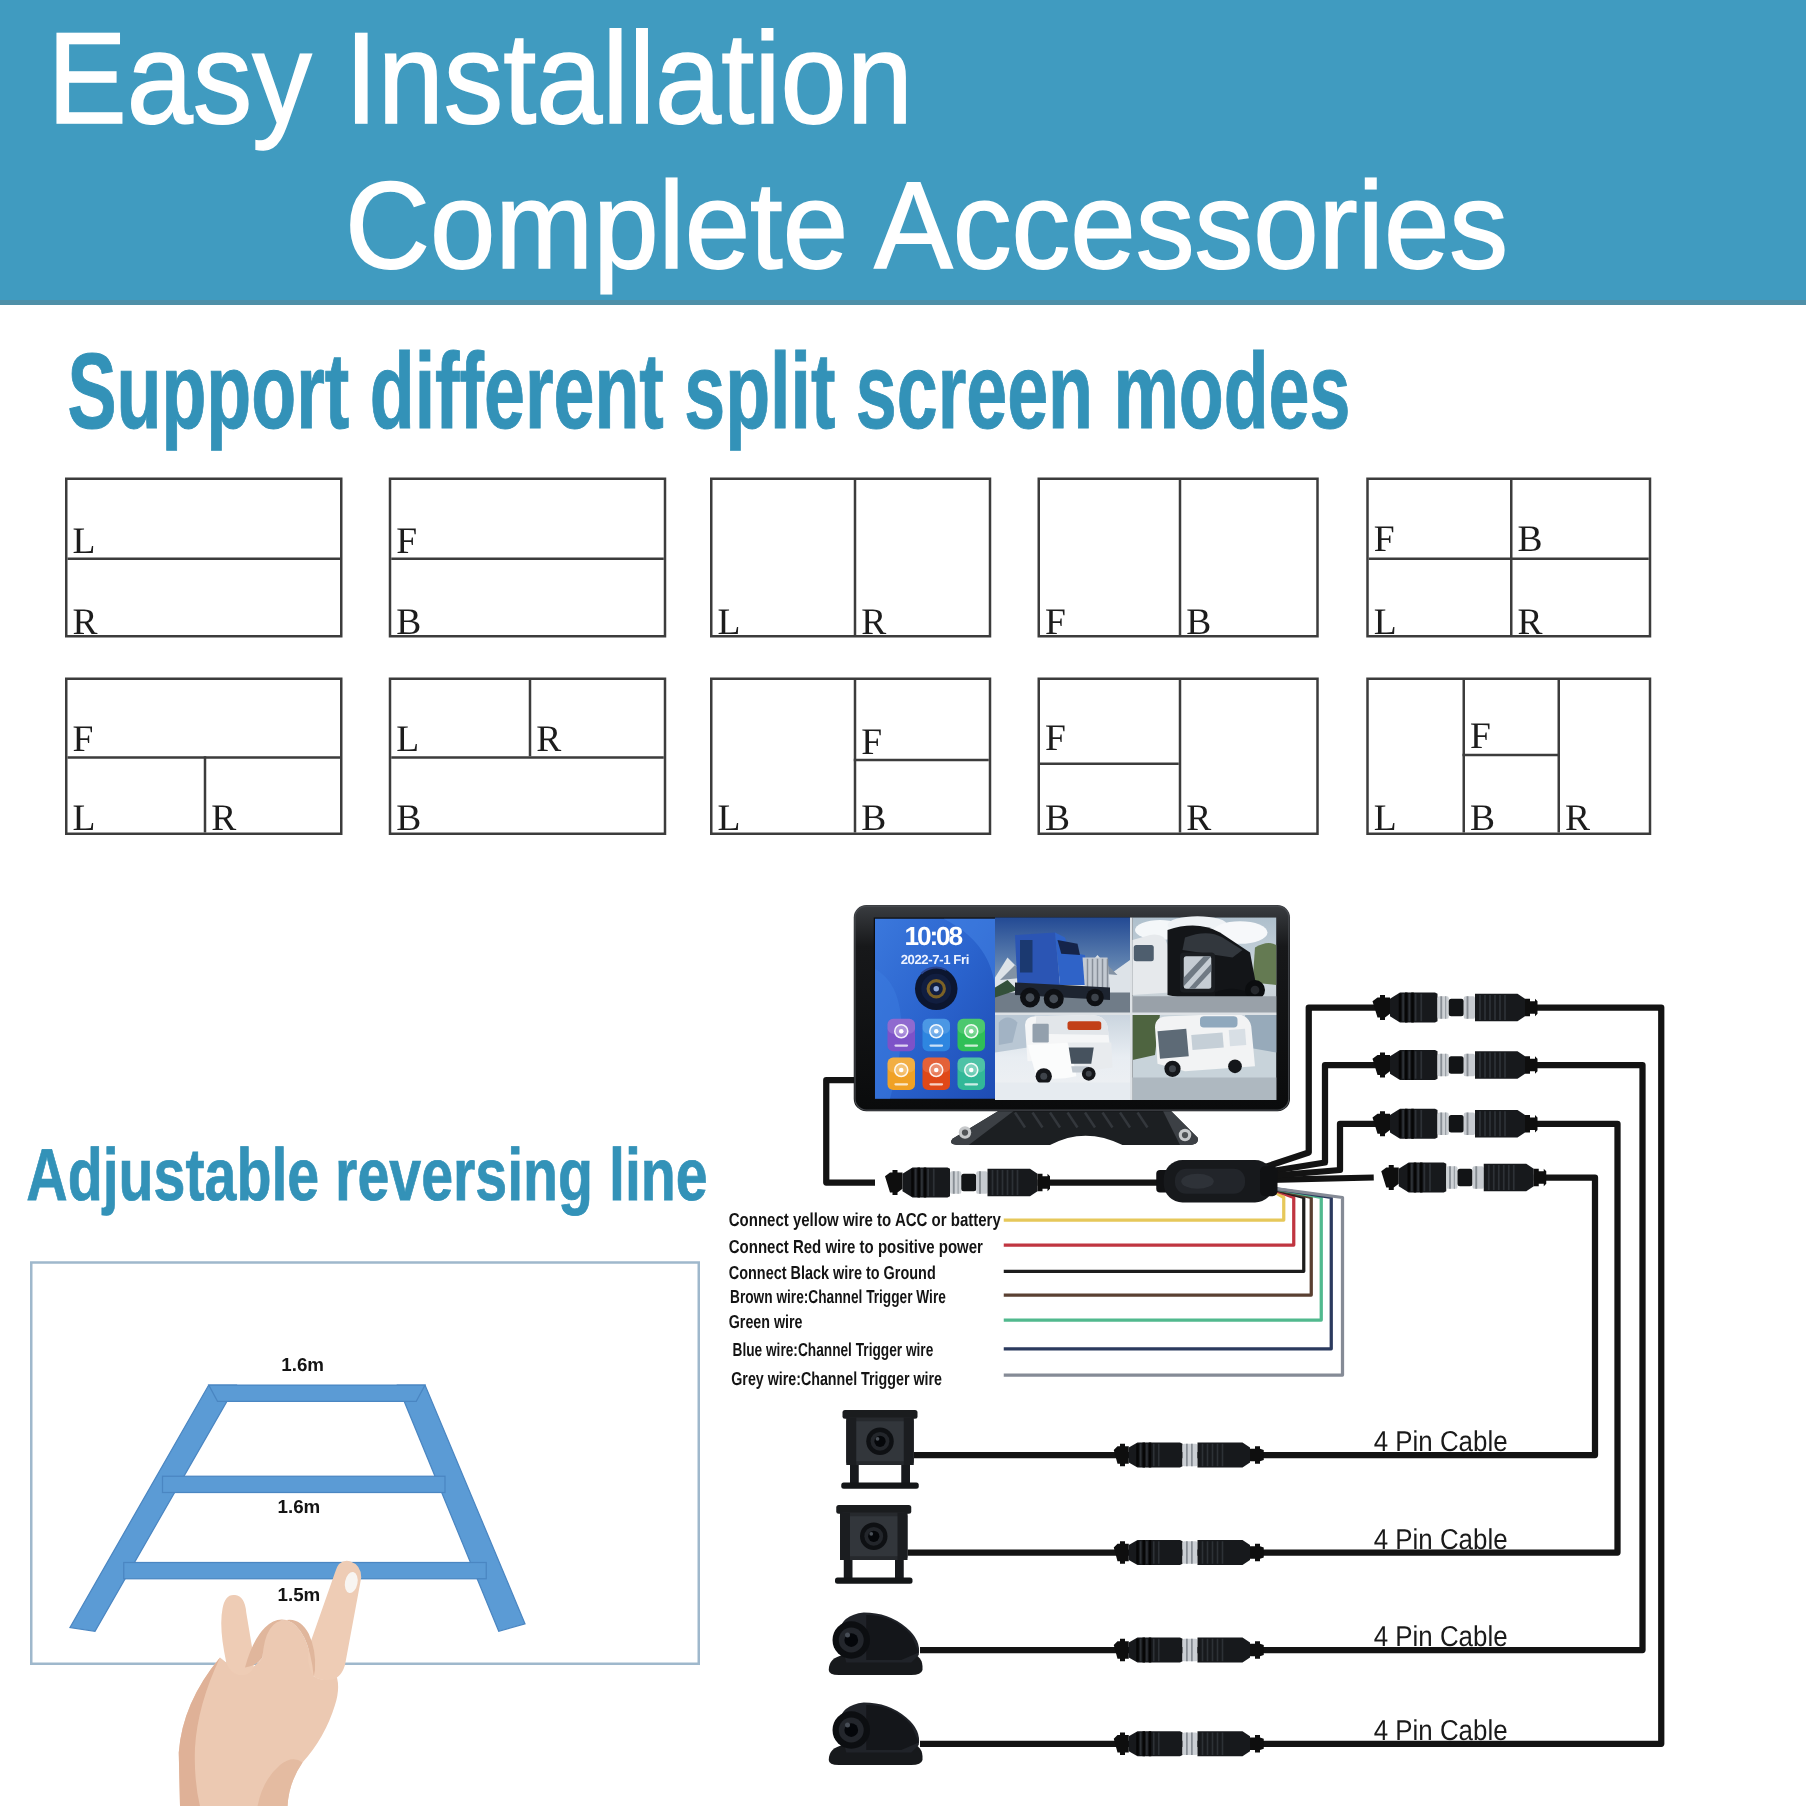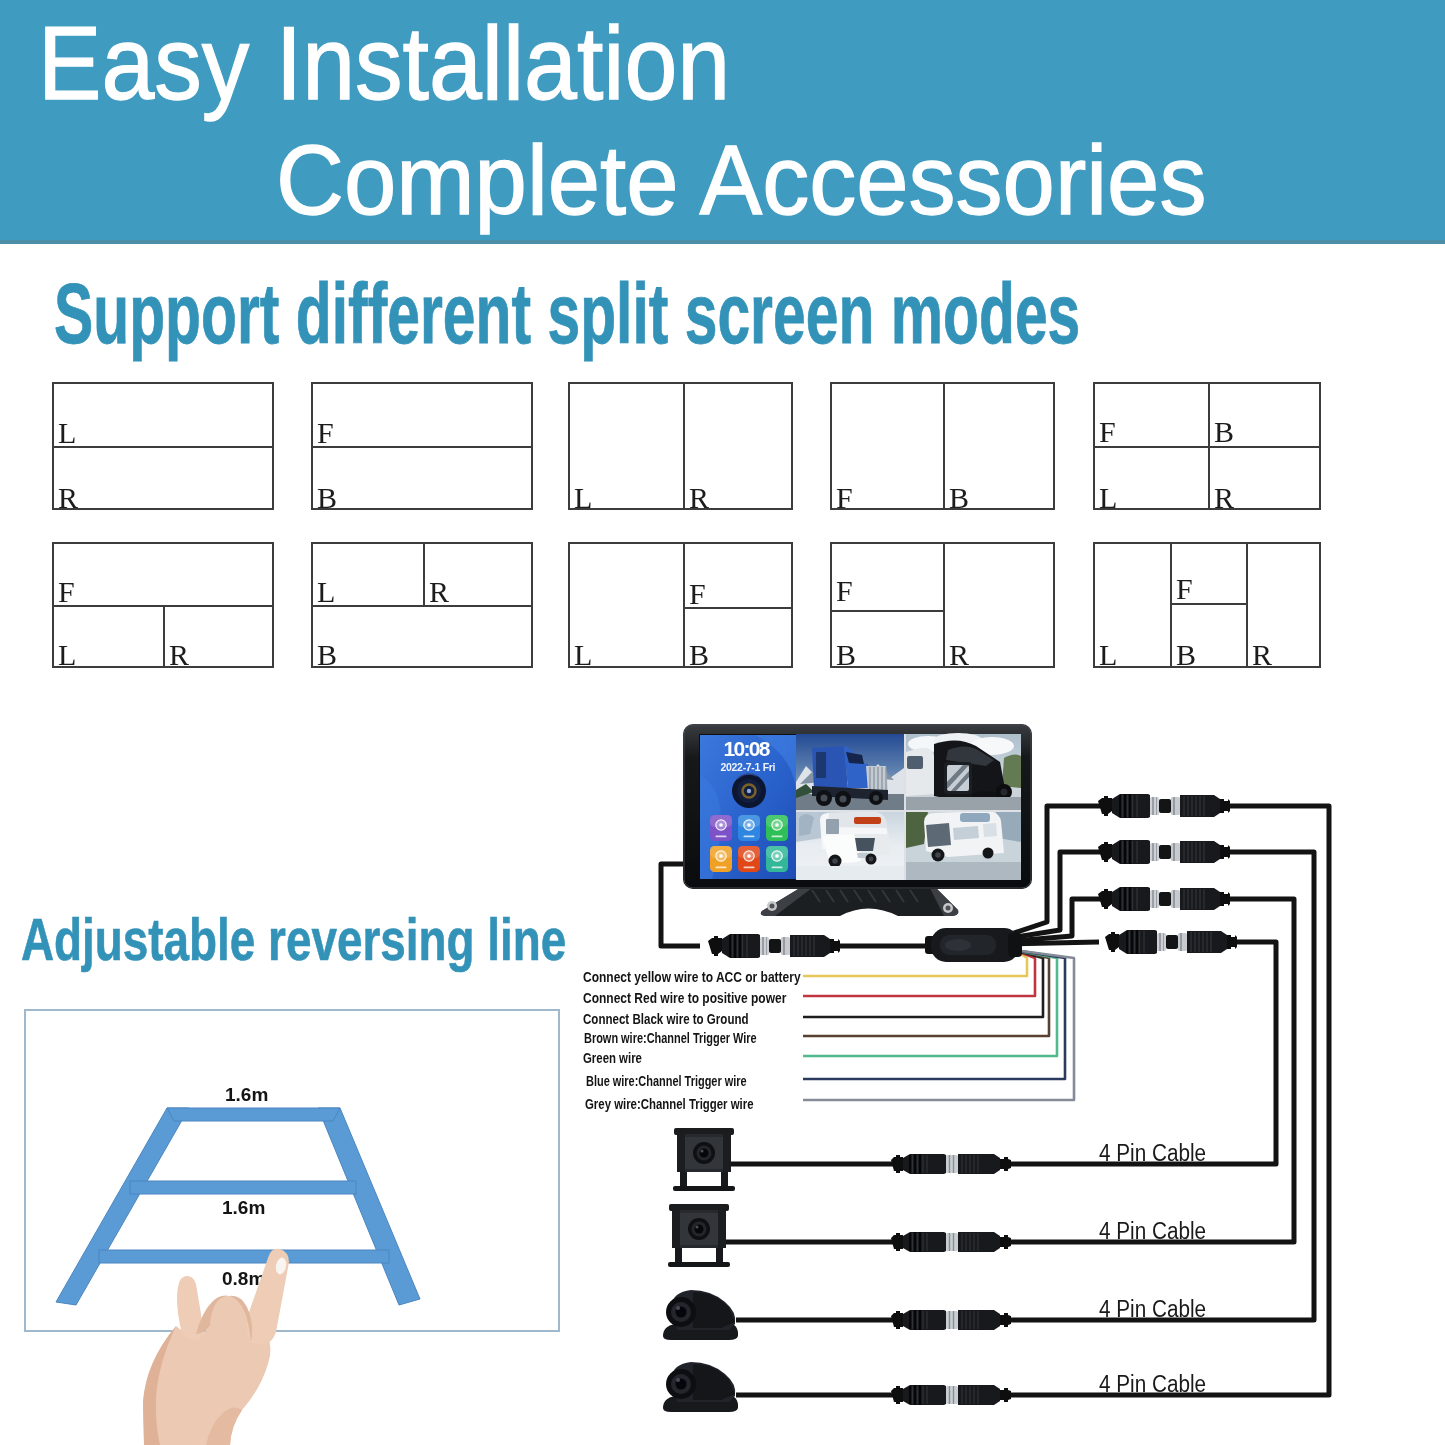--- a/index.html
+++ b/index.html
@@ -9,21 +9,21 @@
 #t1{left:38px;top:4px;font-size:104px;color:#fff;-webkit-text-stroke:1.3px #fff;white-space:nowrap;transform-origin:0 0;transform:scaleX(0.914)}
 #t2{left:276px;top:123px;font-size:99px;color:#fff;-webkit-text-stroke:1.3px #fff;white-space:nowrap;transform-origin:0 0;transform:scaleX(0.950)}
 #h2{left:54px;top:264px;font-size:86px;font-weight:bold;color:#3392b8;-webkit-text-stroke:0.8px #3392b8;white-space:nowrap;transform-origin:0 0;transform:scaleX(0.684)}
 #h3{left:21px;top:906px;font-size:59px;font-weight:bold;color:#3392b8;-webkit-text-stroke:0.6px #3392b8;white-space:nowrap;transform-origin:0 0;transform:scaleX(0.777)}
 .bx{position:absolute;border:2px solid #3c3c3c;background:#fff}
 .vl{position:absolute;background:#3c3c3c;width:2px}
 .hl{position:absolute;background:#3c3c3c;height:2px}
 .lb{position:absolute;font-family:"Liberation Serif",serif;font-size:30px;color:#1c1c1c;line-height:1}
 .wlab{position:absolute;font-size:15px;font-weight:bold;color:#141414;white-space:nowrap;transform-origin:0 0}
 .pin{position:absolute;font-size:23px;color:#1a1a1a;white-space:nowrap;transform-origin:0 0;transform:scaleX(0.90)}
-.mlab{position:absolute;font-size:19px;font-weight:bold;color:#141414;white-space:nowrap}
+.mlab{position:absolute;font-size:15px;font-weight:bold;color:#141414;white-space:nowrap}
 #revbox{left:24px;top:1009px;width:532px;height:319px;border:2px solid #9fb8cc;background:#fff}
 </style>
 </head>
 <body>
 <div class="abs" id="banner"></div>
 <div class="abs" id="t1">Easy Installation</div>
 <div class="abs" id="t2">Complete Accessories</div>
 <div class="abs" id="h2">Support different split screen modes</div>
 <div class="abs" id="h3">Adjustable reversing line</div>
 <div class="bx" style="left:52px;top:382px;width:218px;height:124px">
@@ -94,21 +94,21 @@
 <div class="abs" id="revbox"></div>
 <svg class="abs" style="left:0;top:0" width="1445" height="1445" viewBox="0 0 1445 1445">
 <polygon points="167,1108 189,1108 76,1305 56,1302" fill="#5b9bd5" stroke="#4a86c2" stroke-width="1"></polygon>
 <polygon points="318,1108 340,1108 420,1299 399,1305" fill="#5b9bd5" stroke="#4a86c2" stroke-width="1"></polygon>
 <polygon points="167,1108 340,1108 333,1121 174,1121" fill="#5b9bd5" stroke="#4a86c2" stroke-width="1"></polygon>
 <rect x="130" y="1181" width="226" height="13" fill="#5b9bd5" stroke="#4a86c2" stroke-width="1"></rect>
 <rect x="99" y="1250" width="290" height="13" fill="#5b9bd5" stroke="#4a86c2" stroke-width="1"></rect>
 </svg>
 <div class="mlab" style="left:225px;top:1084px">1.6m</div>
 <div class="mlab" style="left:222px;top:1197px">1.6m</div>
-<div class="mlab" style="left:222px;top:1268px">0.8m</div>
+<div class="mlab" style="left:222px;top:1268px">1.5m</div>
 <div class="wlab" style="left:583px;top:968px;transform:scaleX(0.80)">Connect yellow wire to ACC or battery</div>
 <div class="wlab" style="left:583px;top:989px;transform:scaleX(0.80)">Connect Red wire to positive power</div>
 <div class="wlab" style="left:583px;top:1010px;transform:scaleX(0.77)">Connect Black wire to Ground</div>
 <div class="wlab" style="left:584px;top:1029px;transform:scaleX(0.73)">Brown wire:Channel Trigger Wire</div>
 <div class="wlab" style="left:583px;top:1049px;transform:scaleX(0.76)">Green wire</div>
 <div class="wlab" style="left:586px;top:1072px;transform:scaleX(0.73)">Blue wire:Channel Trigger wire</div>
 <div class="wlab" style="left:585px;top:1095px;transform:scaleX(0.76)">Grey wire:Channel Trigger wire</div>
 <div class="pin" style="left:1099px;top:1140px">4 Pin Cable</div>
 <div class="pin" style="left:1099px;top:1218px">4 Pin Cable</div>
 <div class="pin" style="left:1099px;top:1296px">4 Pin Cable</div>

